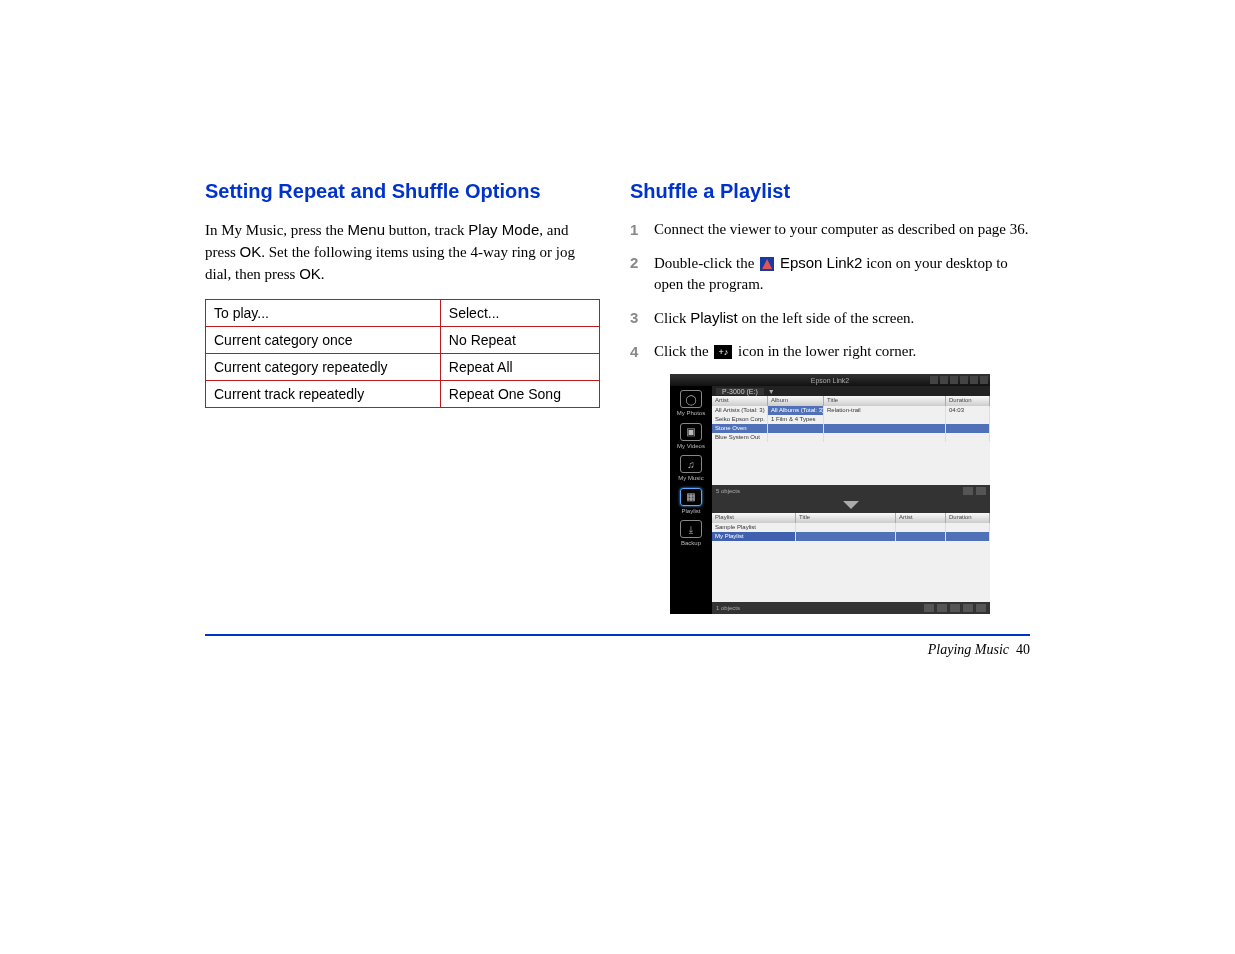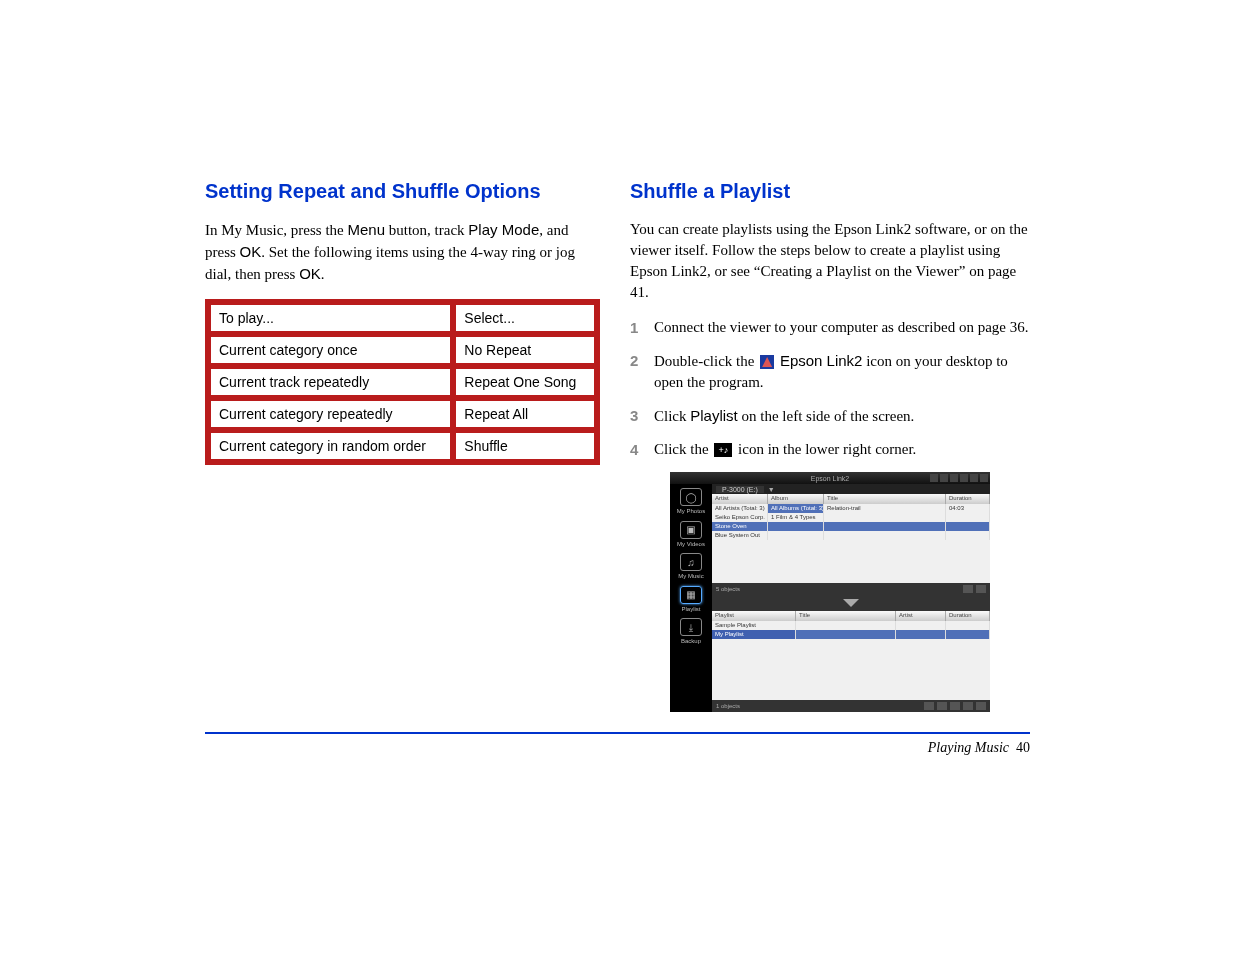--- a/index.html
+++ b/index.html
@@ -34,21 +34,21 @@
   p { line-height: 1.4; margin-bottom: 14px; }
   .sans { font-family: Arial, Helvetica, sans-serif; }
   table {
     border-collapse: collapse;
     width: 100%;
     font-family: Arial, Helvetica, sans-serif;
     font-size: 14px;
     margin-top: 6px;
   }
   table th, table td {
-    border: 6px solid #b91c1c;
+    border: 1px solid #b91c1c;
     padding: 5px 8px;
     text-align: left;
     vertical-align: top;
     font-weight: normal;
   }
   table th { font-weight: normal; }
   ol.steps {
     list-style: none;
     counter-reset: step;
     margin-top: 4px;
@@ -215,38 +215,33 @@
             <th>To play...</th>
             <th>Select...</th>
           </tr>
         </thead>
         <tbody>
           <tr>
               <td>Current category once</td>
               <td>No Repeat</td>
             </tr>
           <tr>
-              <td>Current track repeatedly</td>
-              <td>Repeat One Song</td>
-            </tr>
-          <tr>
               <td>Current category repeatedly</td>
               <td>Repeat All</td>
             </tr>
           <tr>
-              <td>Current category in random order</td>
-              <td>Shuffle</td>
+              <td>Current track repeatedly</td>
+              <td>Repeat One Song</td>
             </tr>
         </tbody>
       </table>
     </div>
 
     <div class="col-right">
       <h2>Shuffle a Playlist</h2>
-      <p>You can create playlists using the Epson Link2 software, or on the viewer itself. Follow the steps below to create a playlist using Epson Link2, or see “Creating a Playlist on the Viewer” on page 41.</p>
       <ol class="steps">
         <li>Connect the viewer to your computer as described on page 36.</li>
         <li>
           <span>Double-click the </span><span class="icon-link2 inline-icon"></span> <span class="sans">Epson Link2</span><span> icon on your desktop to open the program.</span>
         </li>
         <li>
           <span>Click </span><span class="sans">Playlist</span><span> on the left side of the screen.</span>
         </li>
         <li>
           <span>Click the </span><span class="icon-addplay inline-icon">+♪</span><span> icon in the lower right corner.</span>

